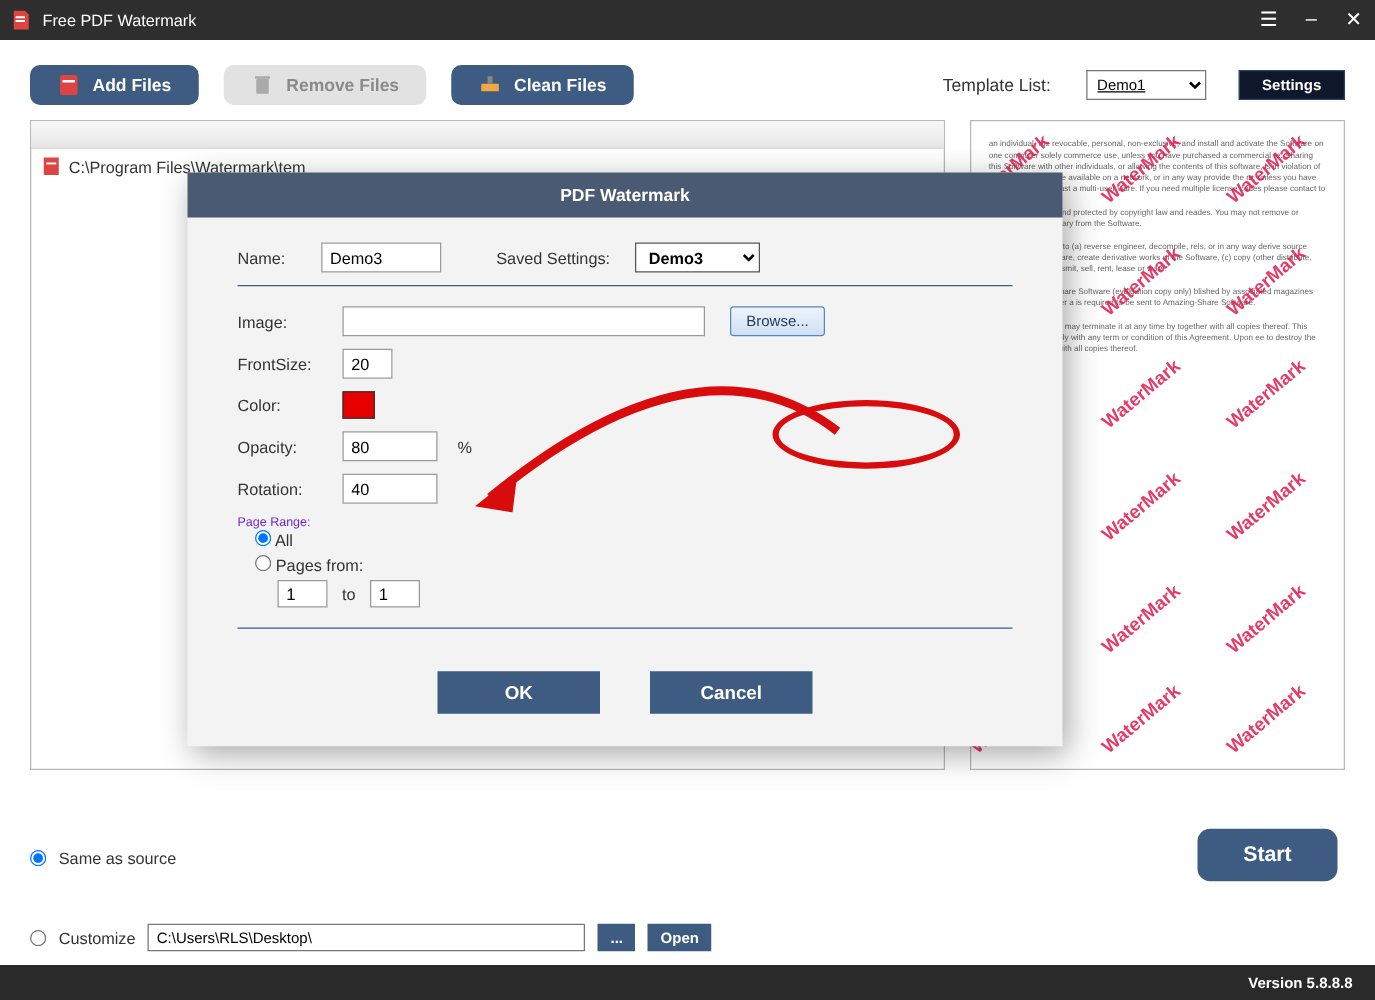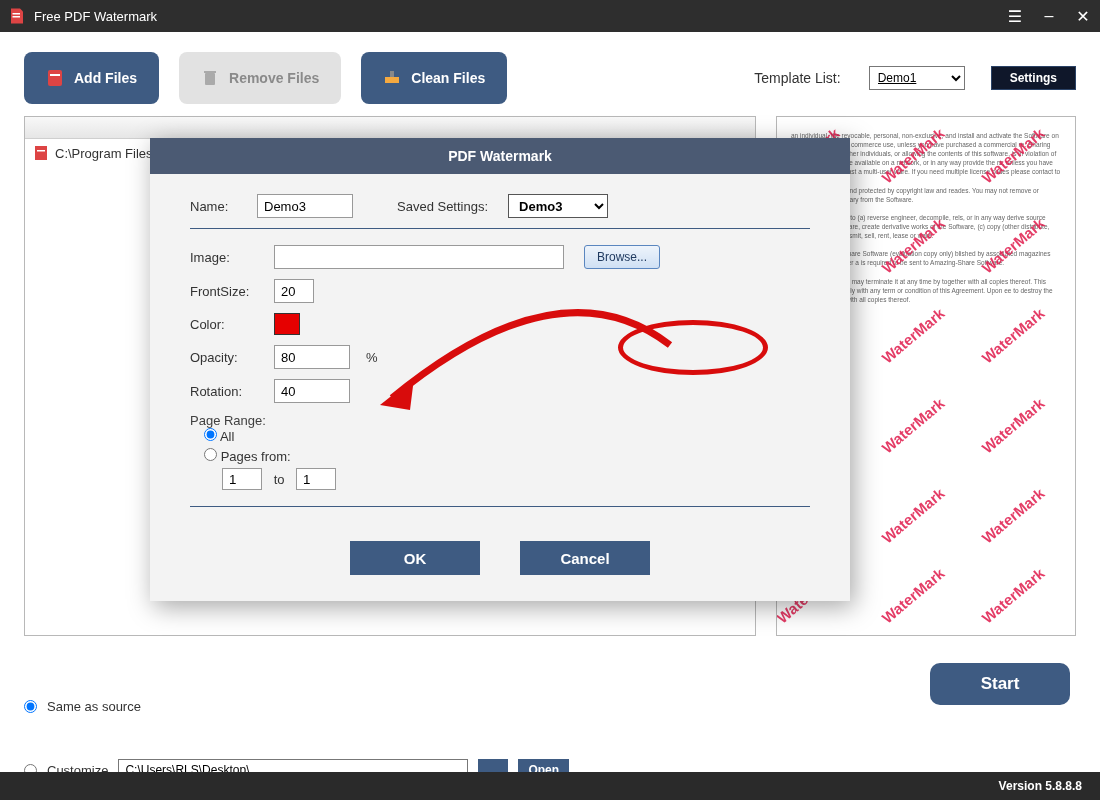--- a/index.html
+++ b/index.html
@@ -7,21 +7,21 @@
 
 
 .titlebar { height: 32px; background: #2e2e2e; display: flex; align-items: center; padding: 0 8px; color: #fff; }
 .titlebar .logo { width: 18px; height: 18px; margin-right: 8px; }
 .titlebar .title { font-size: 13px; flex: 1; }
 .titlebar .winbtns { display: flex; gap: 16px; align-items: center; }
 .titlebar .winbtn { width: 18px; height: 18px; display: flex; align-items: center; justify-content: center; cursor: pointer; color: #fff; font-size: 16px; }
 
 
 .toolbar { padding: 20px 24px 12px; display: flex; align-items: center; gap: 20px; }
-.tbtn { height: 52px; padding: 0 22px; border-radius: 8px; display: flex; align-items: center; gap: 10px; font-weight: 700; font-size: 14px; cursor: pointer; border: none; }
+.tbtn { height: 32px; padding: 0 22px; border-radius: 8px; display: flex; align-items: center; gap: 10px; font-weight: 700; font-size: 14px; cursor: pointer; border: none; }
 .tbtn.blue { background: #3e5b82; color: #fff; }
 .tbtn.gray { background: #e2e2e2; color: #8a8a8a; }
 .spacer { flex: 1; }
 .tlabel { font-size: 14px; color: #333; margin-right: 8px; }
 .combo { height: 24px; border: 1px solid #777; font-size: 12px; padding: 0 4px; width: 96px; background: #fff; text-decoration: underline; }
 .settings-btn { height: 24px; background: #0f172a; color: #fff; border: 1px solid #2a4266; font-size: 12px; padding: 0 18px; font-weight: 700; cursor: pointer; margin-left: 6px; text-align: right; }
 
 
 .main { display: flex; padding: 0 24px; gap: 20px; height: 520px; }
 .filelist { flex: 1; border: 1px solid #b8b8b8; background: #fff; position: relative; }
@@ -30,21 +30,21 @@
 .pdf-icon { width: 16px; height: 16px; }
 .preview { width: 300px; border: 1px solid #b8b8b8; background: #fff; position: relative; overflow: hidden; padding: 8px; }
 .preview-page { width: 100%; height: 100%; background: #fff; position: relative; font-size: 7px; line-height: 1.4; color: #555; }
 .wm { position: absolute; color: #e01b4c; font-weight: 700; font-size: 15px; transform: rotate(-40deg); pointer-events: none; opacity: 0.85; }
 
 
 .output { padding: 18px 24px 8px; font-size: 13px; color: #333; }
 .out-row { display: flex; align-items: center; gap: 10px; margin-bottom: 8px; margin-top: 45px; }
 .out-row input[type=text] { height: 22px; border: 1px solid #777; padding: 0 6px; font-size: 12px; width: 350px; }
 .small-btn { background: #3e5b82; color: #fff; border: none; height: 22px; padding: 0 10px; font-size: 12px; font-weight: 700; cursor: pointer; }
-.start-btn { position: absolute; right: 30px; bottom: 95px; width: 140px; height: 42px; border-radius: 10px; background: #3e5b82; color: #fff; border: none; font-size: 17px; font-weight: 700; cursor: pointer; }
+.start-btn { position: absolute; right: 30px; bottom: 95px; width: 112px; height: 42px; border-radius: 10px; background: #3e5b82; color: #fff; border: none; font-size: 17px; font-weight: 700; cursor: pointer; }
 .brand { text-align: right; padding: 0 16px; color: #bbb; font-size: 17px; font-family: Georgia, serif; margin-left: 16px; }
 .brand .cm { color: #c48f2f; }
 .statusbar { position: absolute; bottom: 0; left: 0; right: 0; height: 28px; background: #2a2a2a; color: #fff; display: flex; align-items: center; justify-content: flex-end; padding: 0 18px; font-size: 12px; font-weight: 700; }
 
 
 .modal { position: absolute; left: 150px; top: 138px; width: 700px; background: #f3f3f3; box-shadow: 4px 6px 24px rgba(0,0,0,0.35); }
 .modal-head { height: 36px; background: #4b5a73; color: #fff; display: flex; align-items: center; justify-content: center; font-size: 14px; font-weight: 600; }
 .modal-body { padding: 20px 40px 26px; }
 .mrow { display: flex; align-items: center; margin-bottom: 10px; font-size: 13px; color: #333; gap: 12px; }
 .mrow label { width: 60px; }
@@ -205,21 +205,21 @@
     </div>
     <div class="mrow">
       <label class="labfix">Opacity:</label>
       <input type="text" style="width: 76px;" value="80">
       <span style="margin-left:4px">%</span>
     </div>
     <div class="mrow">
       <label class="labfix">Rotation:</label>
       <input type="text" style="width: 76px;" value="40">
     </div>
-    <div style="font-size:13px;color:#404040;margin-top:4px;">Page Range:</div>
+    <div style="font-size:10px;color:#6d28d9;margin-top:4px;">Page Range:</div>
     <div class="radio-row">
       <div><input type="radio" name="pr" checked="" style=""> <span>All</span></div>
       <div><input type="radio" name="pr" style=""> <span>Pages from:</span></div>
       <div style="margin-left:18px;margin-top:4px;">
         <input type="text" class="num" style="height: 22px; border: 1px solid rgb(153, 153, 153); padding: 0px 6px;" value="1">
         <span style="margin:0 8px">to</span>
         <input type="text" class="num" style="height: 22px; border: 1px solid rgb(153, 153, 153); padding: 0px 6px;" value="1">
       </div>
     </div>
     <div class="hr" style="margin-top:16px"></div>

